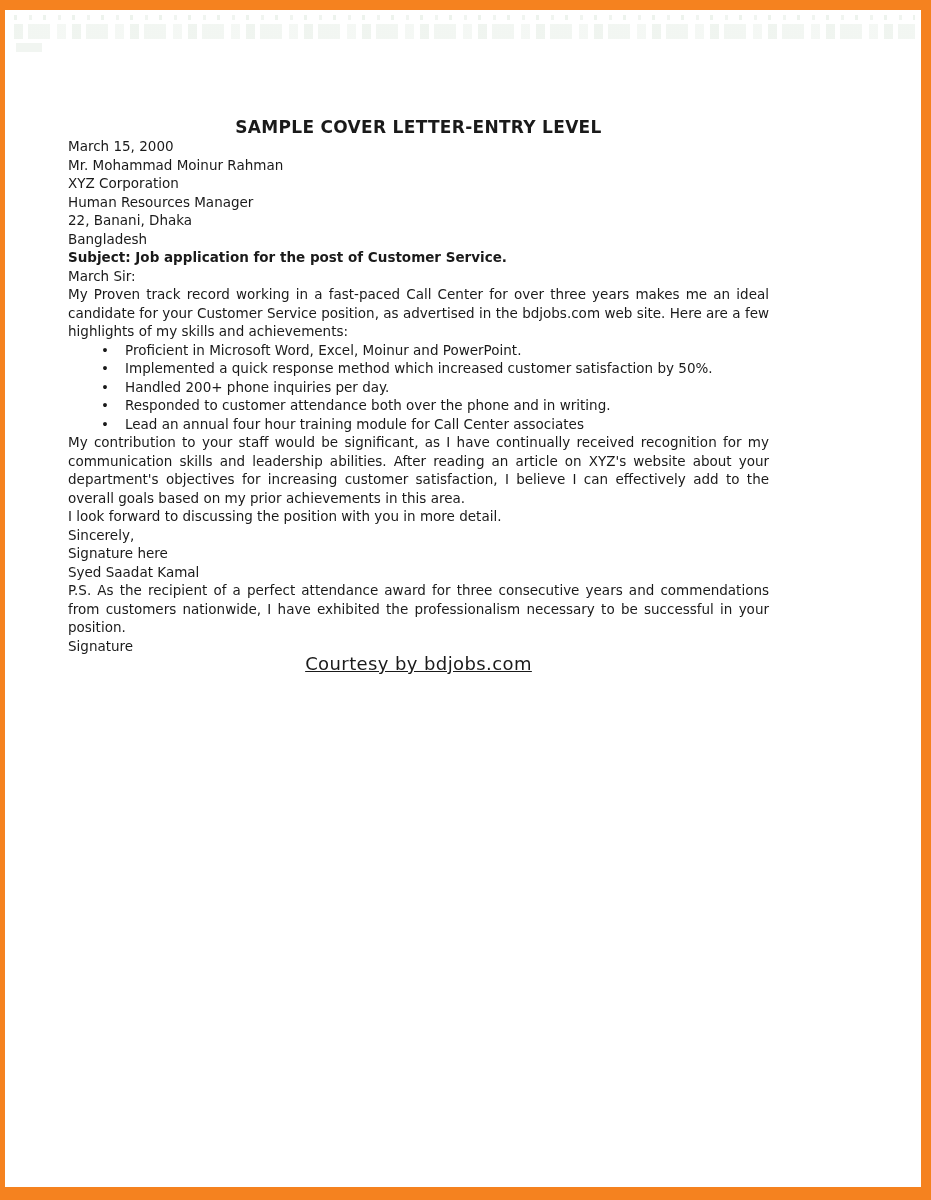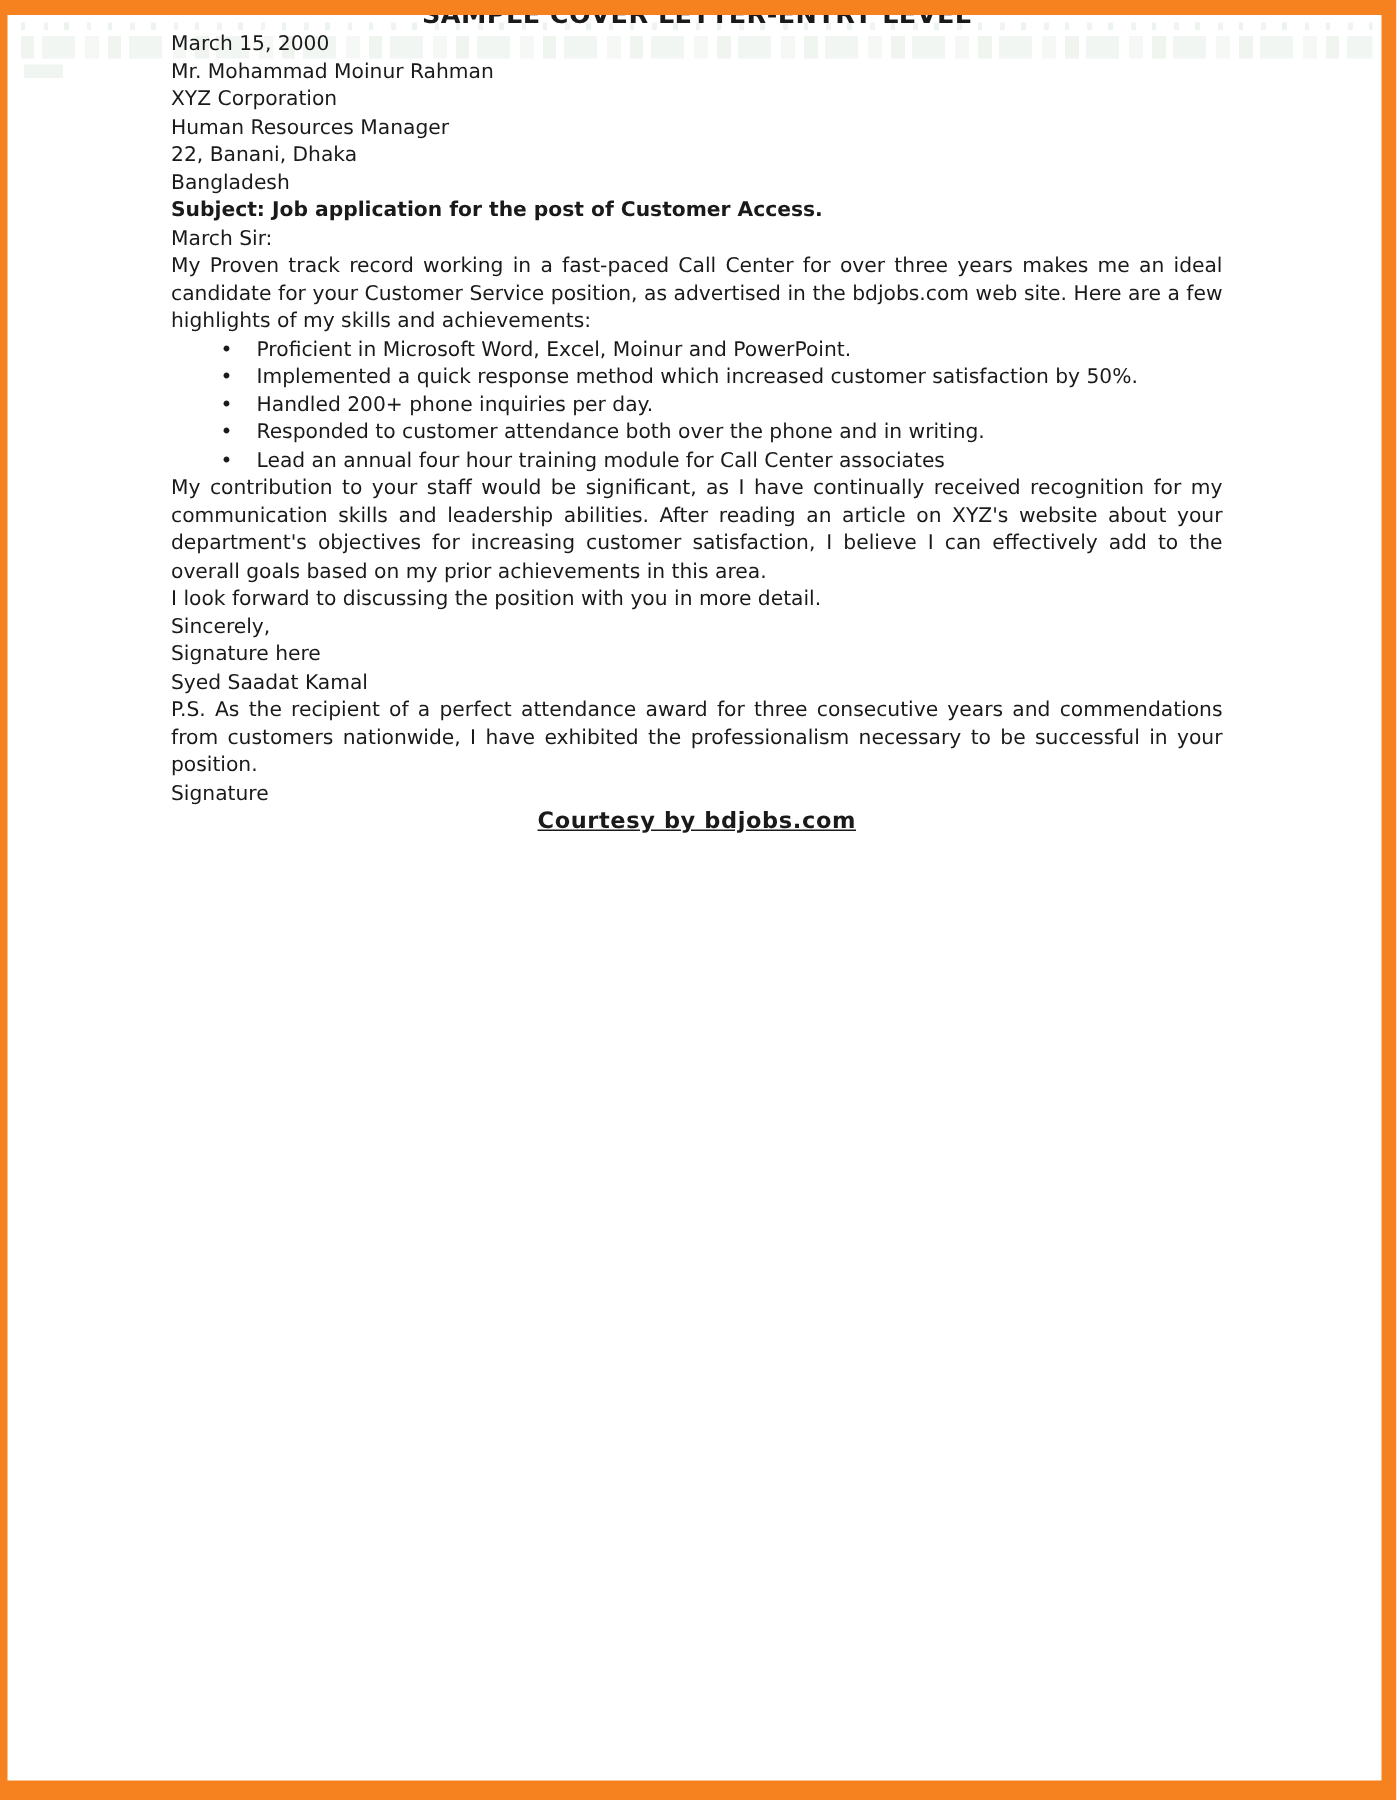--- a/index.html
+++ b/index.html
@@ -51,22 +51,23 @@
   }
   .wm-frag {
     position: absolute; top: 29px; left: 2px; width: 26px; height: 9px;
     background: #eef3ee; opacity: .85;
   }
 
   
   .letter {
     position: relative;
     z-index: 2;
-    margin-left: 114px;
+    margin-left: 68px;
     width: 701px;
+    padding-top: 117px;
     font-size: 13.5px;
     line-height: 18.5px;
   }
   .letter p, .letter h1, .letter div, .letter ul { margin: 0; padding: 0; }
 
   .doc-title {
     font-size: 17px;
     line-height: 20px;
     font-weight: bold;
     text-align: center;
@@ -92,22 +93,22 @@
   }
   .para-contribution { margin-top: 2px; text-align: justify; }
   .closing-line { margin-top: 0; }
   .signoff      { margin-top: 31px; }
   .sig-block    { margin-top: 37px; }
   .postscript   { margin-top: 17px; text-align: justify; }
   .enclosure    { margin-top: 35px; }
   .footer-credit {
     margin-top: 53px;
     text-align: center;
-    font-weight: bold;
-    font-size: 15px;
+    font-weight: normal;
+    font-size: 18px;
     text-decoration: underline;
     letter-spacing: .4px;
   }
 </style>
 </head>
 <body>
 
 <div class="frame"></div>
 
 <div class="watermark">
@@ -123,21 +124,21 @@
   <p class="date">March 15, 2000</p>
 
   <div class="address">
     <div>Mr. Mohammad Moinur Rahman</div>
     <div>XYZ Corporation</div>
     <div>Human Resources Manager</div>
     <div>22, Banani, Dhaka</div>
     <div>Bangladesh</div>
   </div>
 
-  <p class="subject">Subject: Job application for the post of Customer Access.</p>
+  <p class="subject">Subject: Job application for the post of Customer Service.</p>
 
   <p class="salutation">March Sir:</p>
 
   <p class="para-intro">My Proven track record working in a fast-paced Call Center for over three years makes me an ideal candidate for your Customer Service position, as advertised in the bdjobs.com web site. Here are a few highlights of my skills and achievements:</p>
 
   <ul class="bullets">
       <li>Proficient in Microsoft Word, Excel, Moinur and PowerPoint.</li>
       <li>Implemented a quick response method which increased customer satisfaction by 50%.</li>
       <li>Handled 200+ phone inquiries per day.</li>
       <li>Responded to customer attendance both over the phone and in writing.</li>

